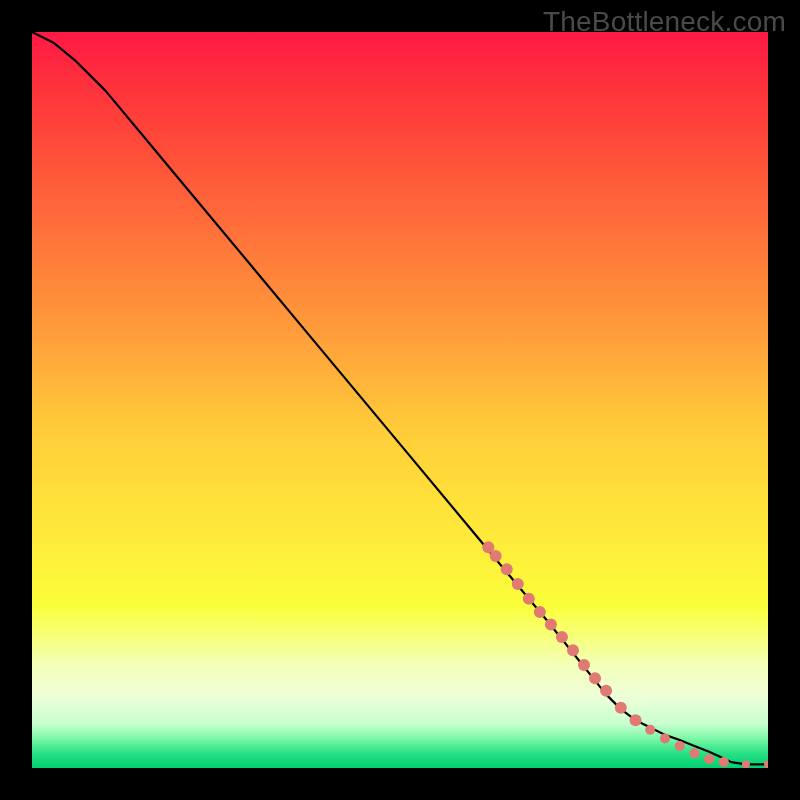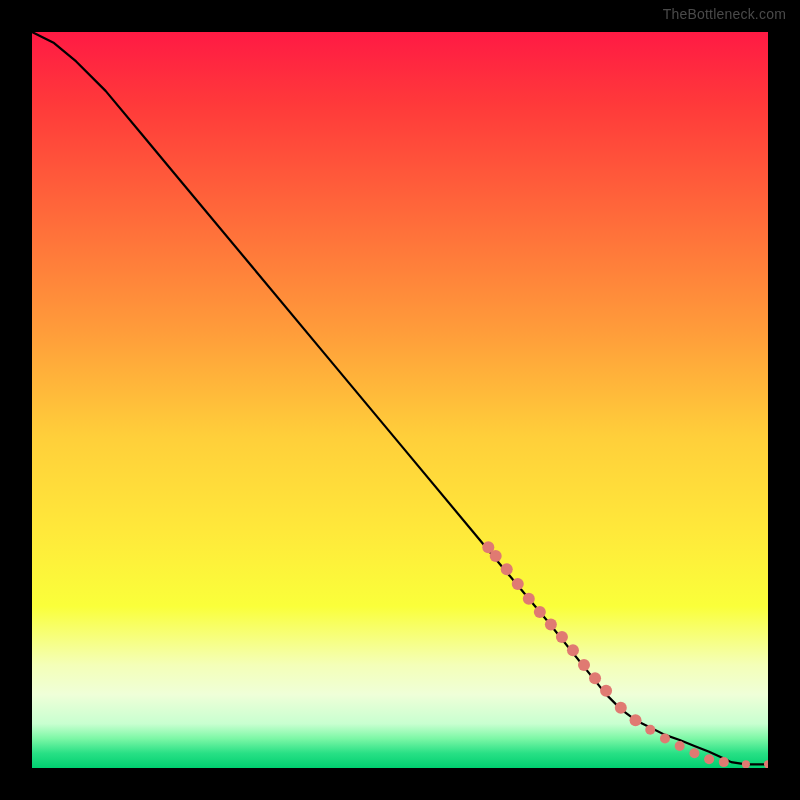--- a/index.html
+++ b/index.html
@@ -45,21 +45,21 @@
       #7cf7a6 96%,
       #28e085 98%,
       #00d070 100%
     );
   }
   .watermark {
     position: absolute;
     top: 6px;
     right: 14px;
     color: #4a4a4a;
-    font-size: 14px;
+    font-size: 28px;
     font-weight: 500;
     letter-spacing: 0.2px;
     user-select: none;
   }
   svg.curve {
     position: absolute;
     left: 0;
     top: 0;
     width: 736px;
     height: 736px;

